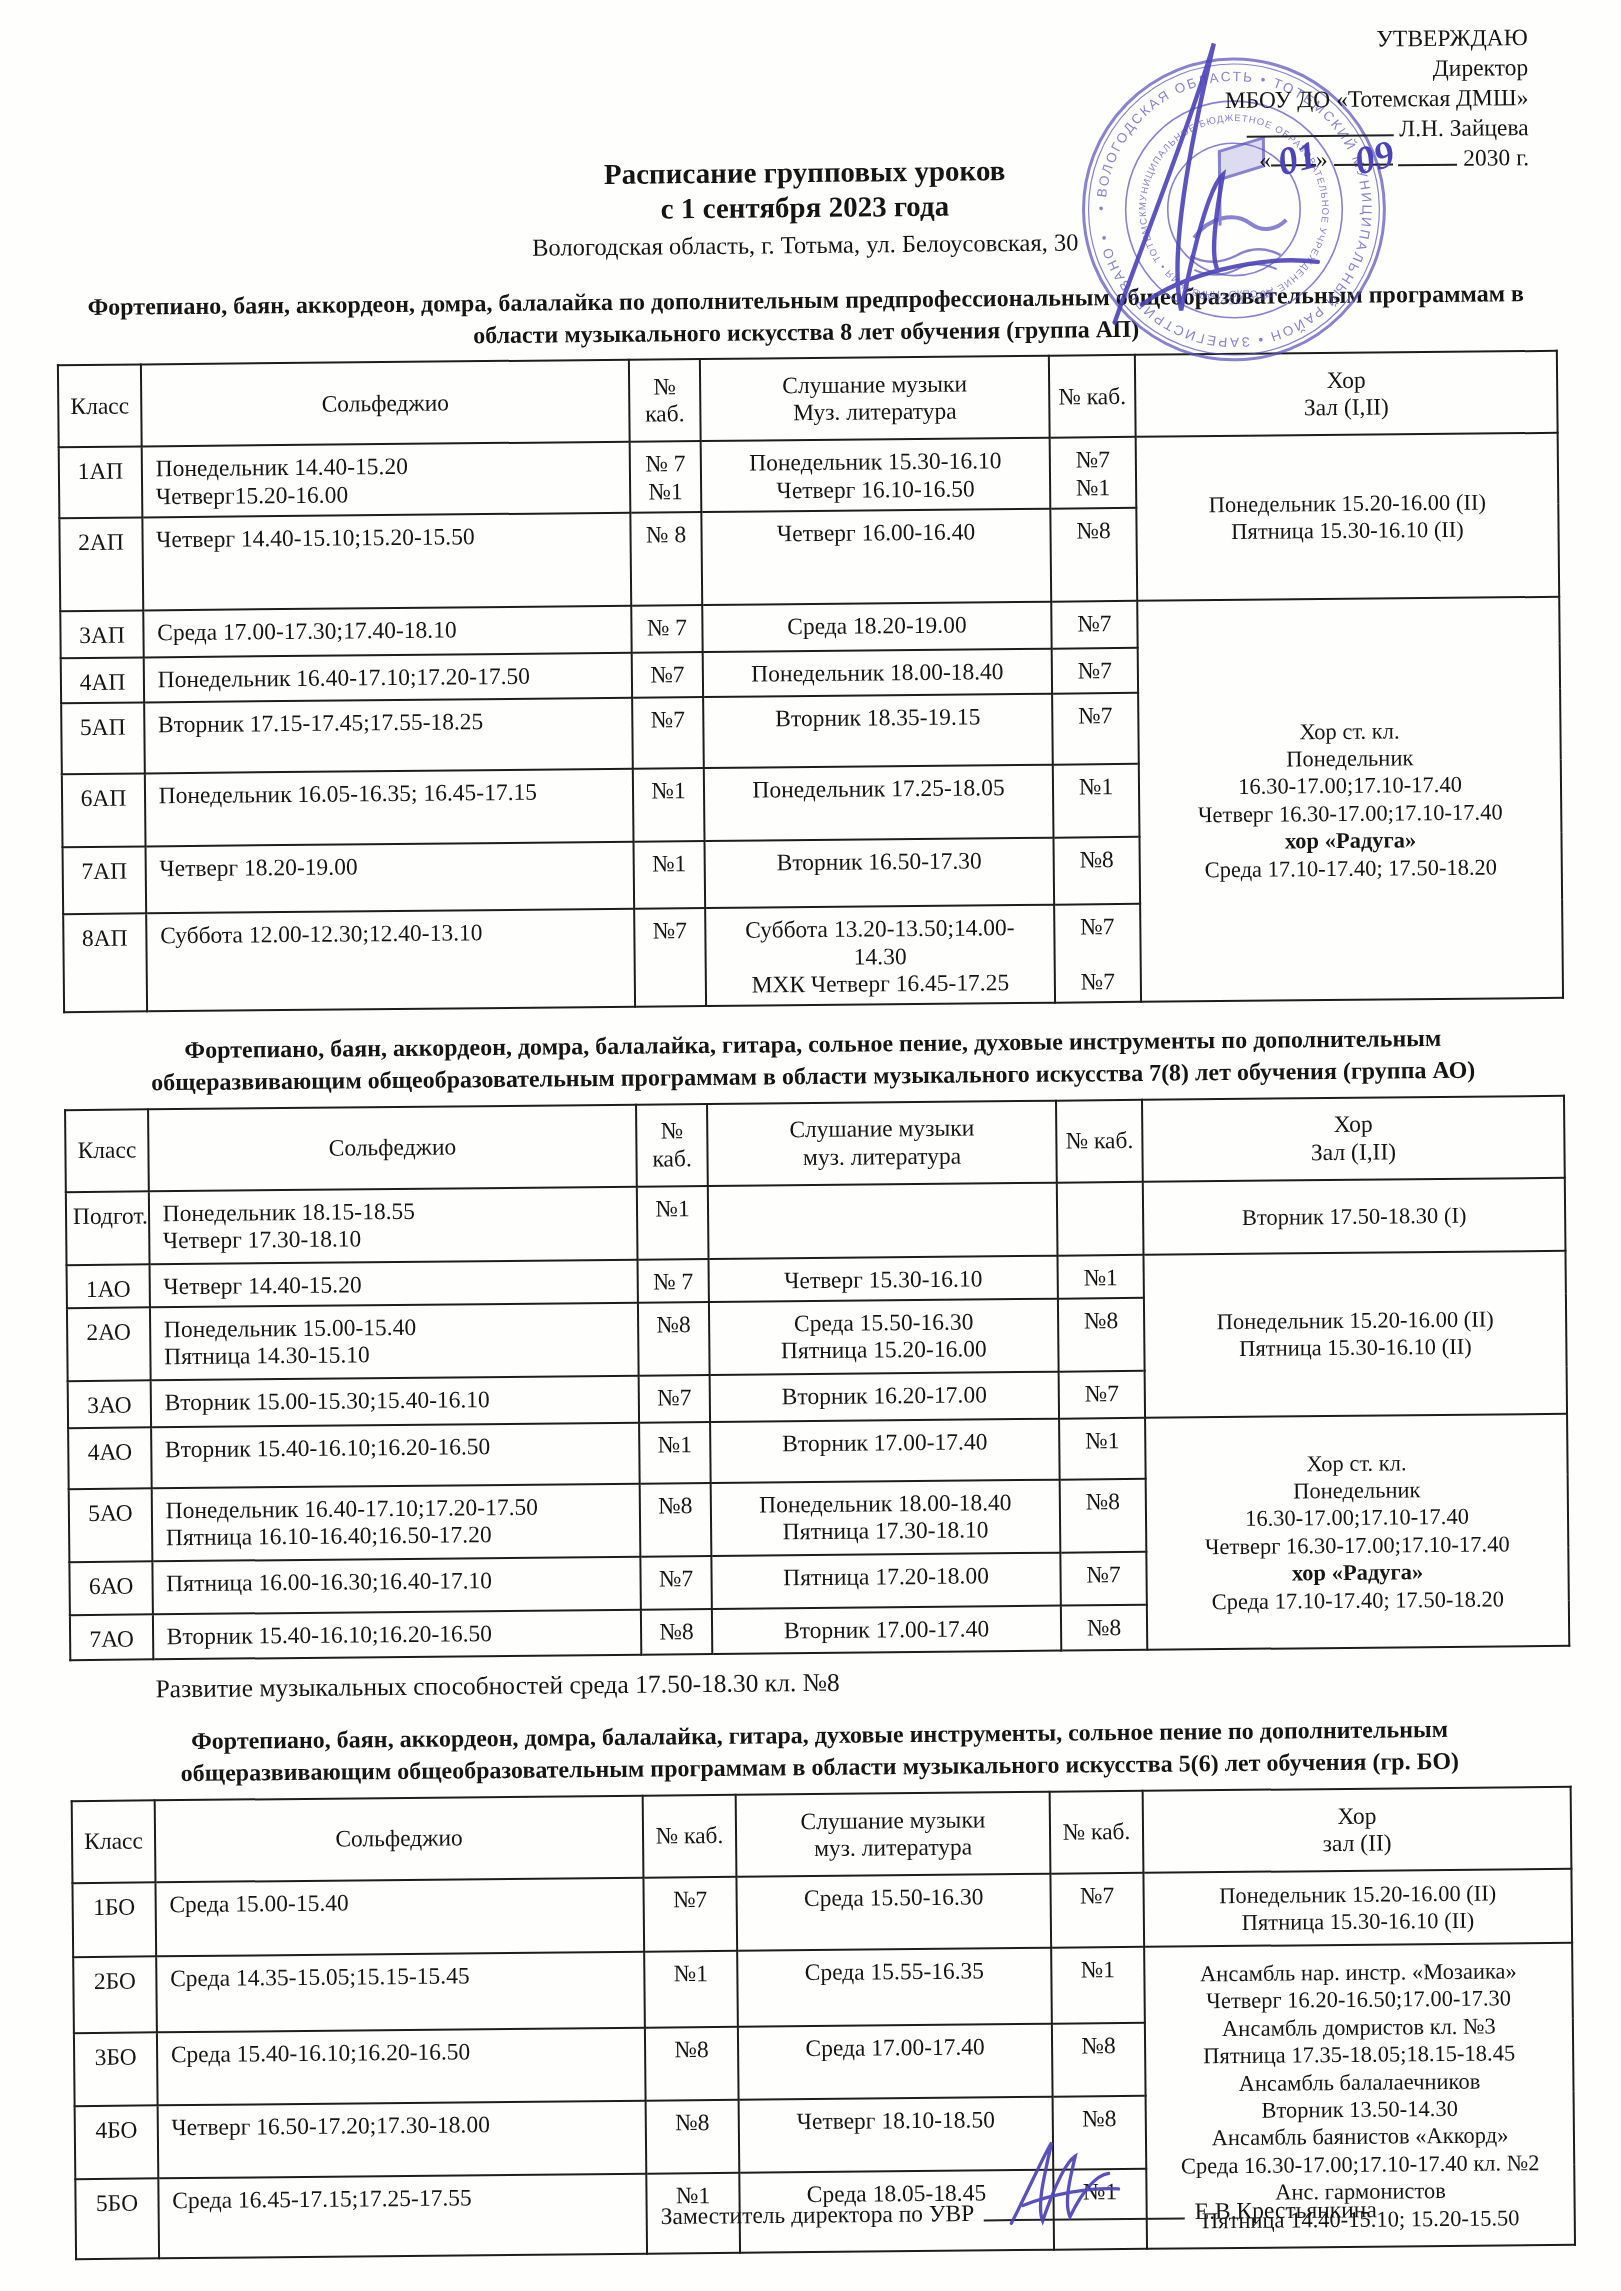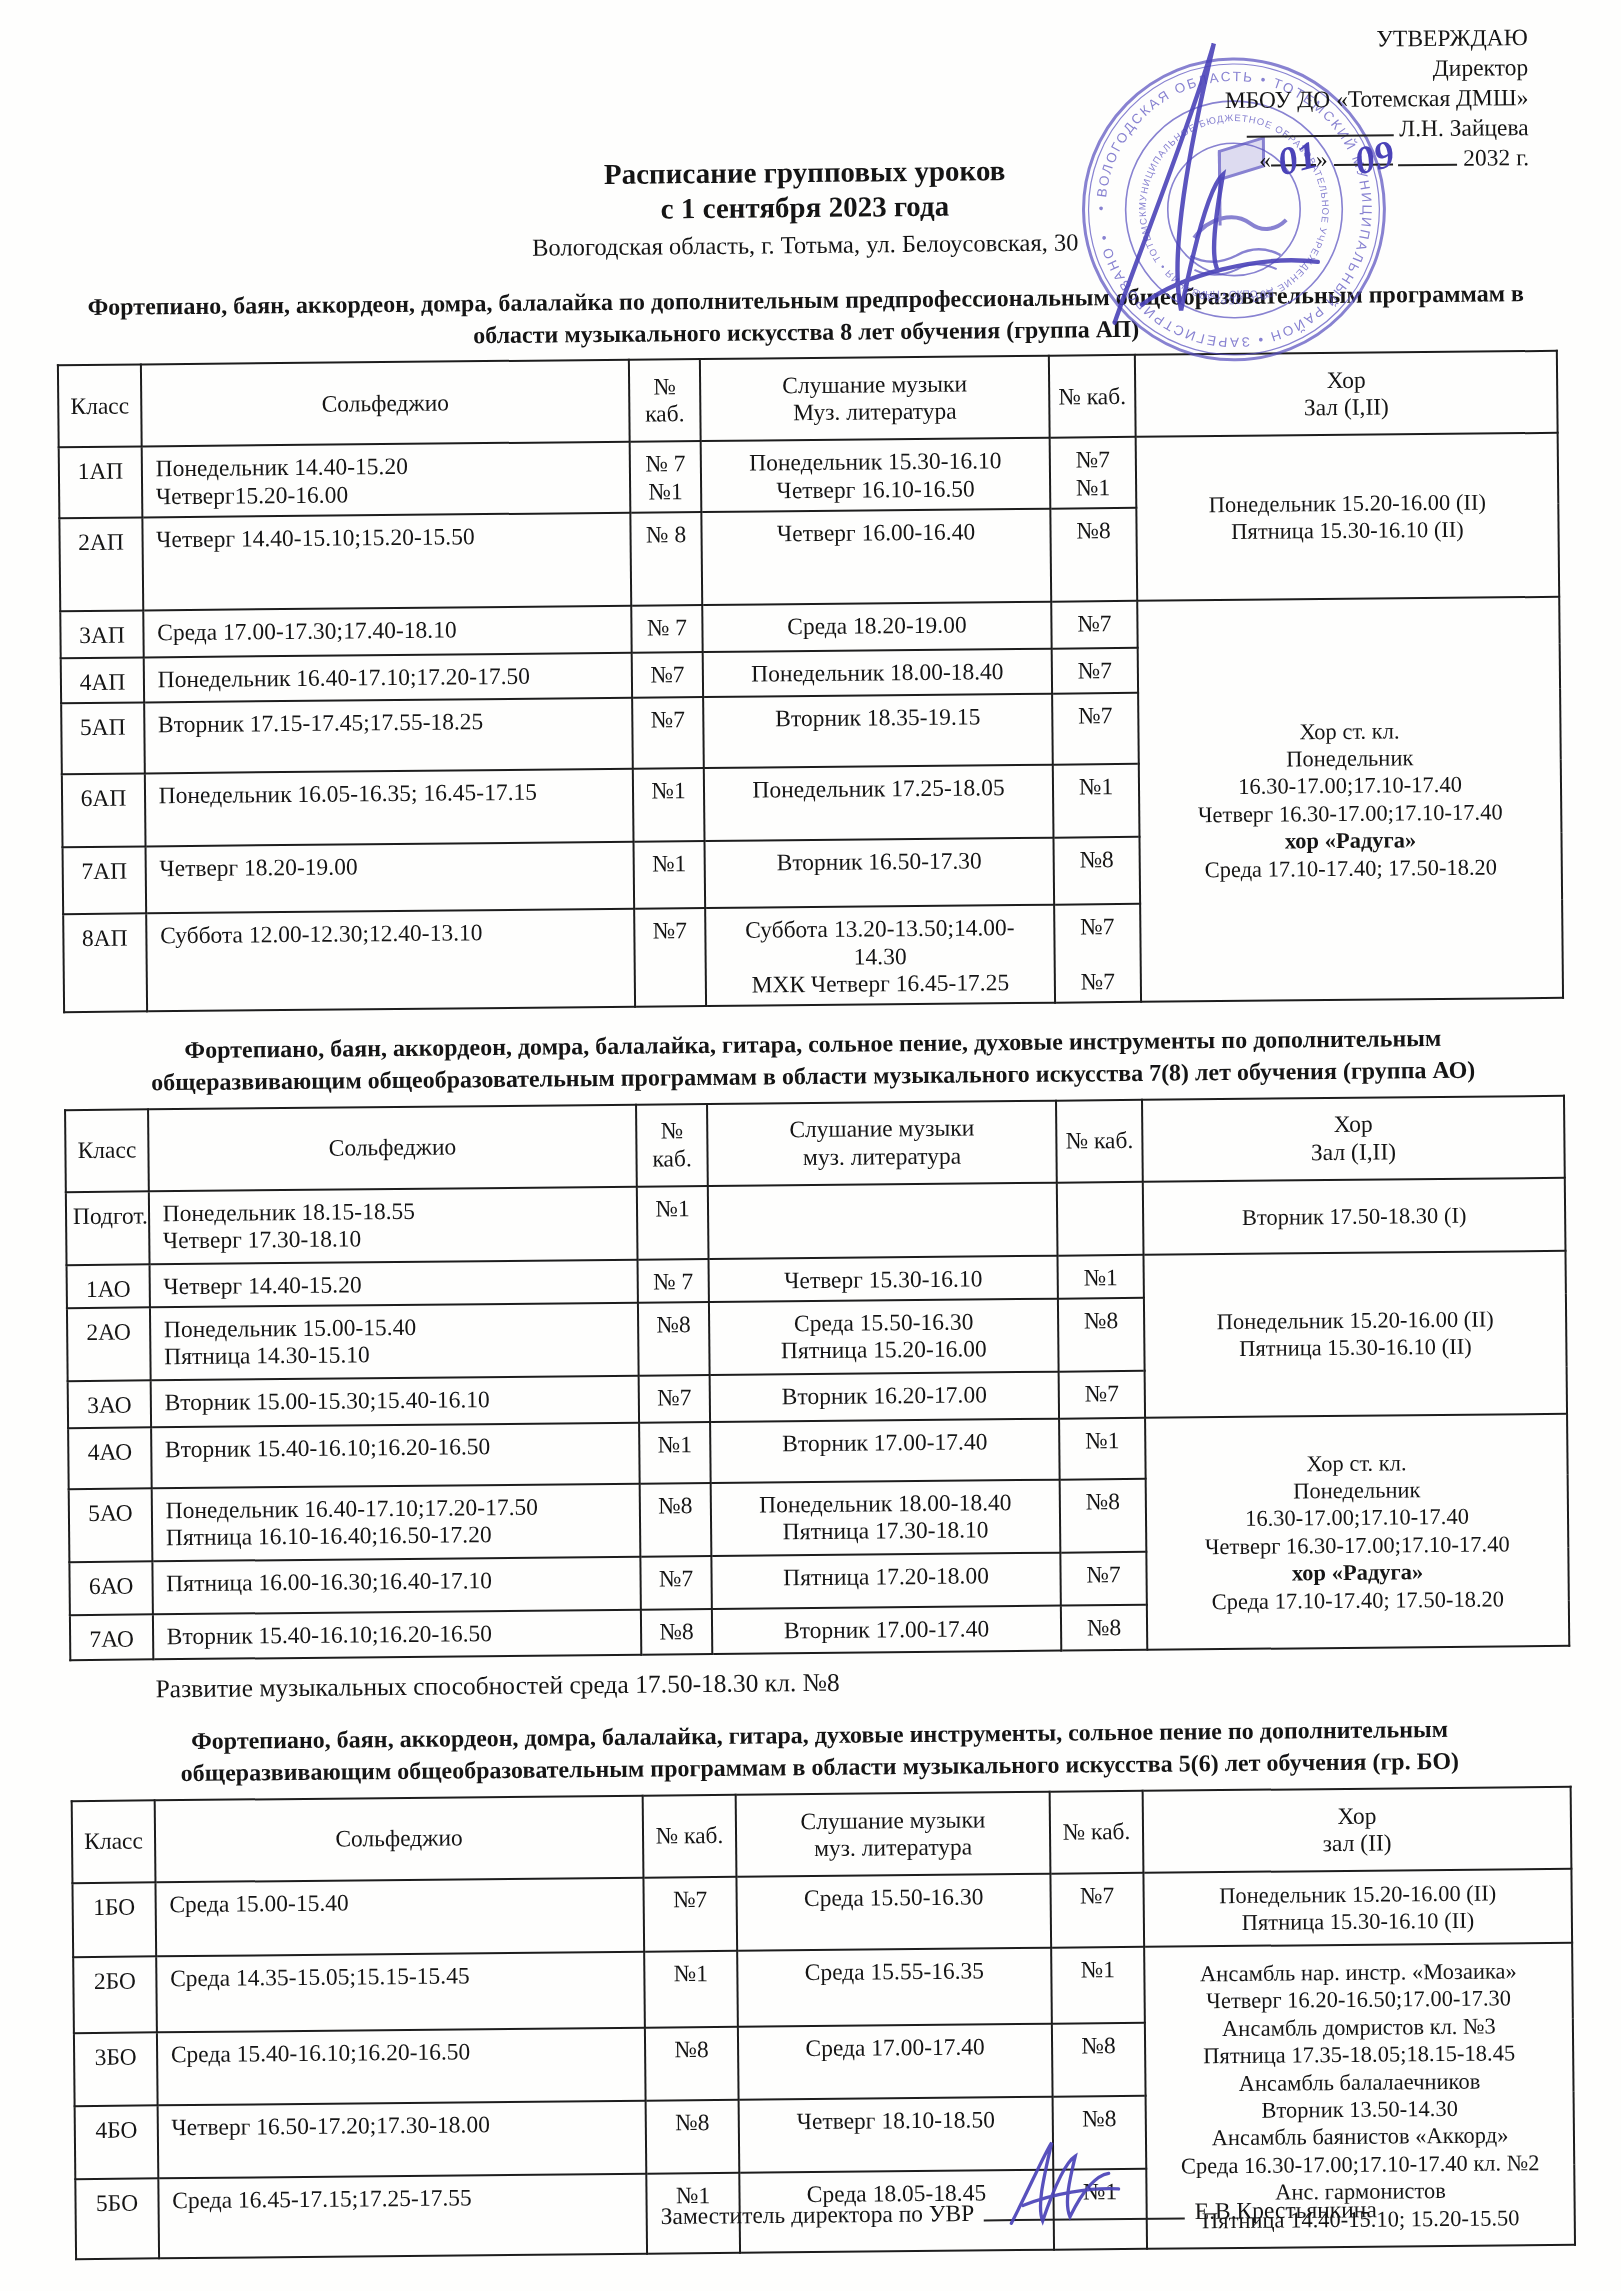--- a/index.html
+++ b/index.html
@@ -61,21 +61,21 @@
     <div>УТВЕРЖДАЮ</div>
     <div>Директор</div>
     <div>МБОУ ДО «Тотемская ДМШ»</div>
     <div>
       <span class="blank w150"></span>
       <span>Л.Н. Зайцева</span>
     </div>
     <div>«<span class="blank w46"><span class="hand">01</span></span>»
       <span class="blank w60"><span class="hand">09</span></span>
       <span class="blank w60"></span>
-      <span>2032 г.</span>
+      <span>2030 г.</span>
     </div>
   </div>
 
   <svg class="stamp" viewBox="0 0 360 360">
     <g stroke="#5a52c0" fill="none" opacity="0.72">
       <circle cx="180" cy="180" r="150" stroke-width="3"></circle>
       <circle cx="180" cy="180" r="145" stroke-width="1.2"></circle>
       <circle cx="180" cy="180" r="108" stroke-width="1.6"></circle>
       <circle cx="180" cy="180" r="66" stroke-width="1.6"></circle>
     </g>

